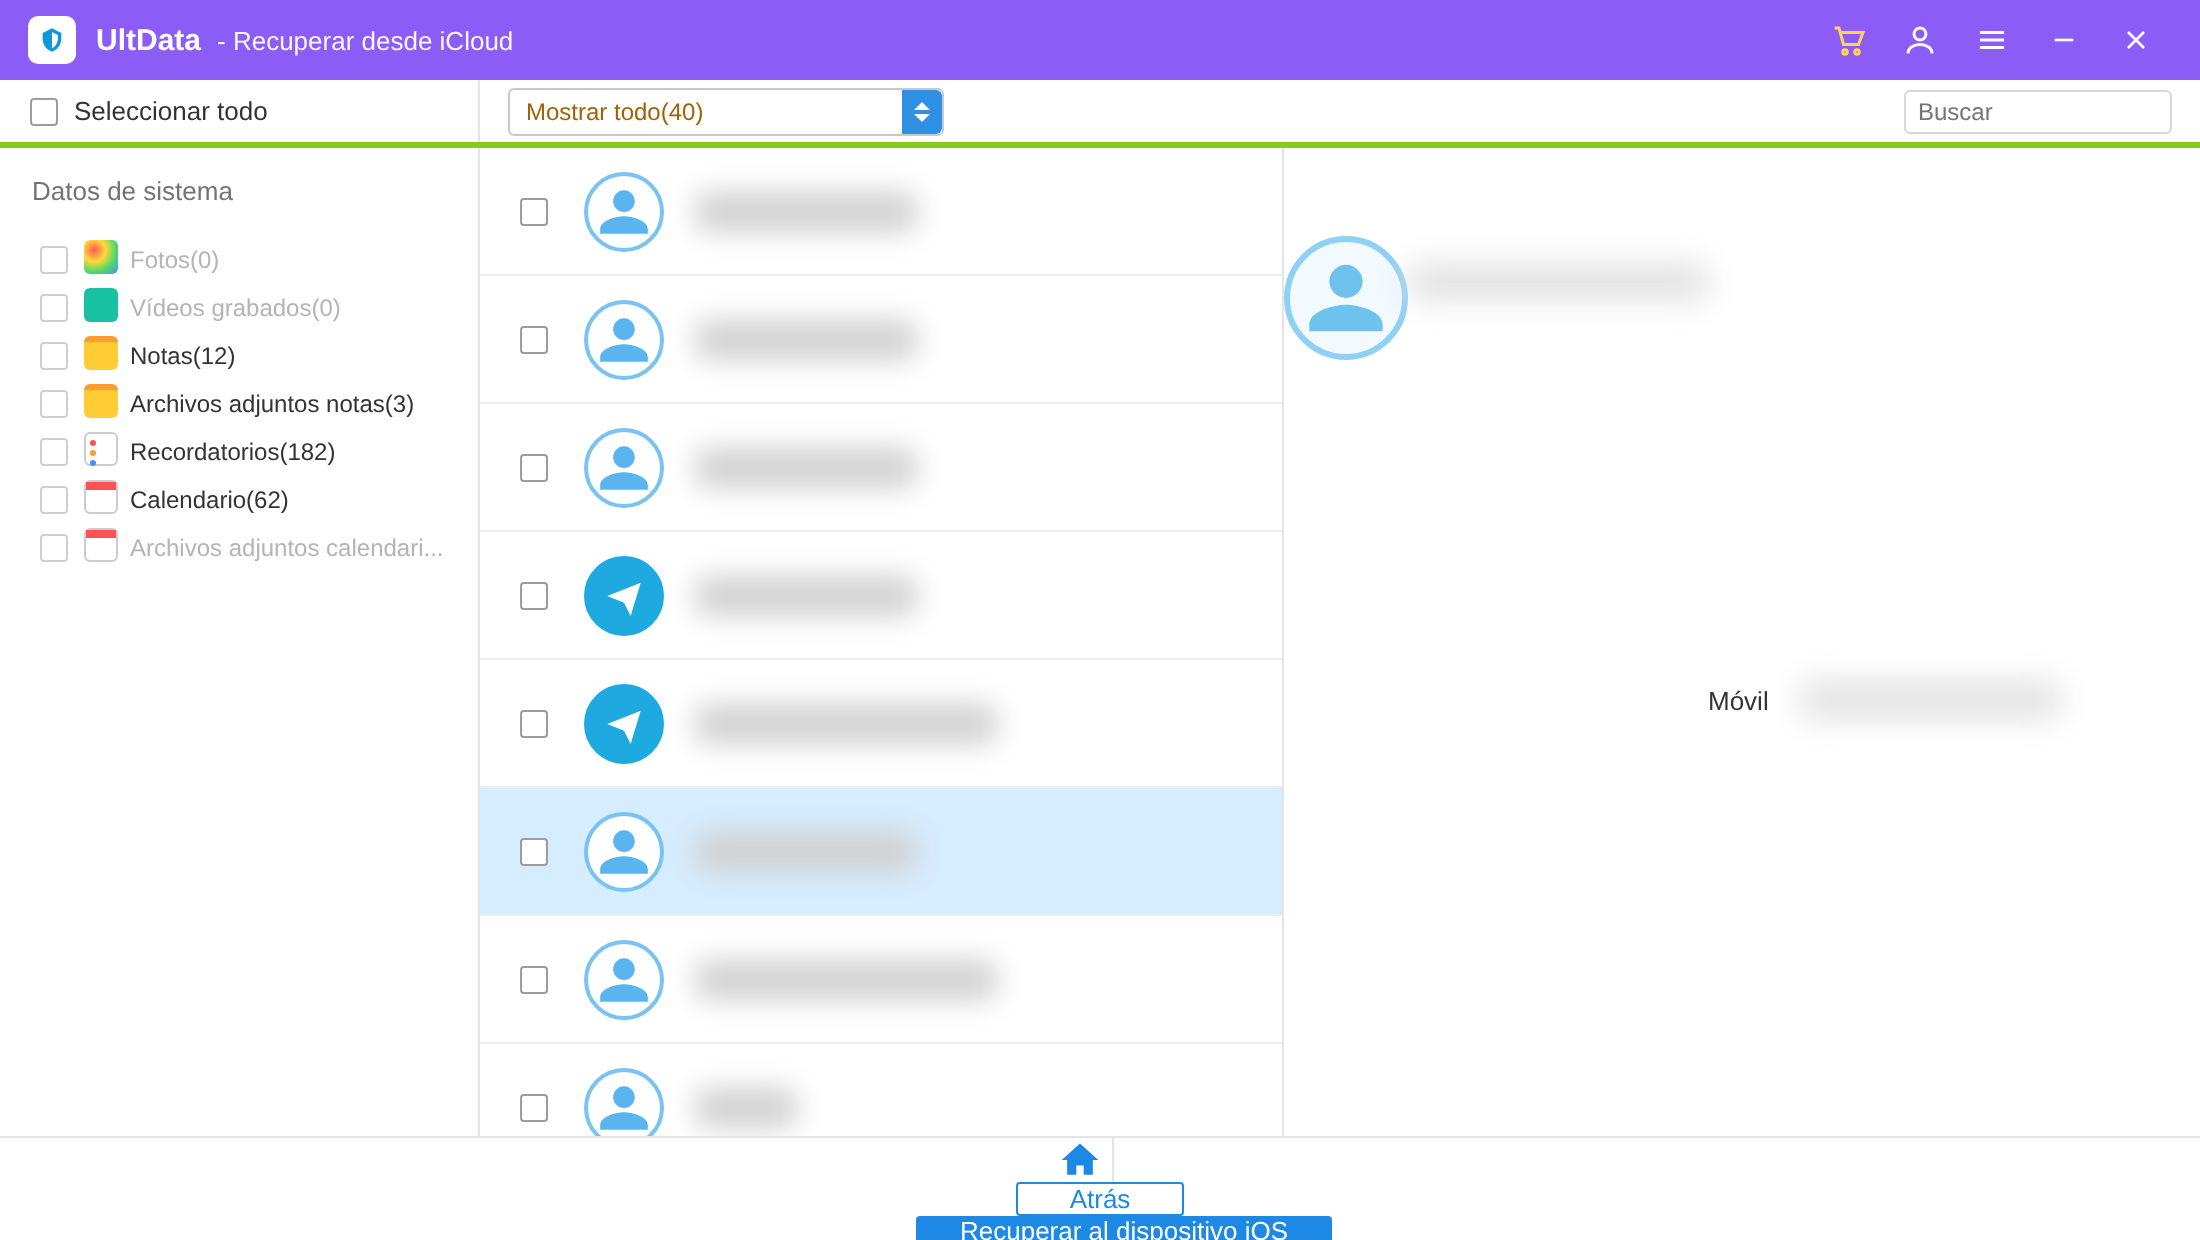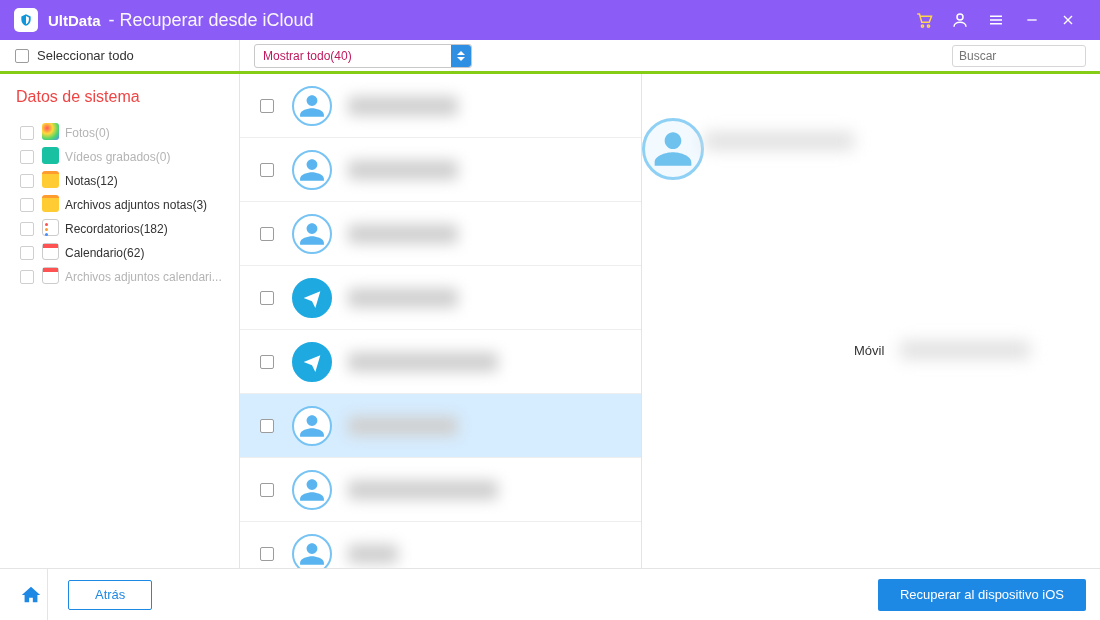--- a/index.html
+++ b/index.html
@@ -16,21 +16,21 @@
   }
   .titlebar .logo {
     width: 24px; height: 24px;
     background: #fff;
     border-radius: 5px;
     display: flex; align-items: center; justify-content: center;
     margin-right: 10px;
   }
   .titlebar .logo svg { width: 14px; height: 14px; }
   .titlebar .app-name { font-size: 15px; font-weight: 600; }
-  .titlebar .subtitle { font-size: 18px; margin-left: 8px; opacity: 0.95; font-weight: 400; }
+  .titlebar .subtitle { font-size: 13px; margin-left: 8px; opacity: 0.95; font-weight: 400; }
   .titlebar .spacer { flex: 1; }
   .titlebar .title-icon {
     width: 36px; height: 40px;
     display: flex; align-items: center; justify-content: center;
     cursor: pointer;
   }
   .titlebar .title-icon.cart svg { stroke: #ffd54a; }
   .titlebar .title-icon svg { stroke: #fff; }
 
   
@@ -73,21 +73,21 @@
   .checkbox.light { border-color: #cfcfcf; }
   .select-all-label { font-size: 13px; color: #333; margin-left: 8px; }
   .dropdown {
     width: 218px; height: 24px;
     border: 1px solid #c8c8c8;
     border-radius: 3px;
     display: flex;
     align-items: center;
     padding-left: 8px;
     font-size: 12px;
-    color: #be185d;
+    color: #a16207;
     position: relative;
     cursor: pointer;
   }
   .dropdown .arrow {
     position: absolute; right: 0; top: 0;
     width: 20px; height: 100%;
     background: #2f8fe3;
     border-radius: 0 3px 3px 0;
     display: flex; flex-direction: column; align-items: center; justify-content: center;
     gap: 2px;
@@ -123,22 +123,22 @@
   .main {
     display: flex;
     height: 494px; 
   }
   .sidebar {
     width: 240px;
     border-right: 1px solid #e4e4e4;
     padding-top: 14px;
   }
   .sidebar .group-title {
-    font-size: 16px;
-    color: #ef4444;
+    font-size: 13px;
+    color: #737373;
     padding: 0 0 10px 16px;
   }
   .sidebar .item {
     height: 24px;
     display: flex;
     align-items: flex-end;
     padding-left: 20px;
     font-size: 12px;
     cursor: pointer;
   }
@@ -245,20 +245,21 @@
     border-radius: 4px;
   }
 
   
   .footer {
     height: 52px;
     border-top: 1px solid #e4e4e4;
     display: flex;
     align-items: center;
     padding: 0 14px;
+    flex-direction: column;
   }
   .footer .home-cell {
     width: 48px; height: 100%;
     border-right: 1px solid #e4e4e4;
     display: flex; align-items: center; justify-content: center;
     margin-right: 20px;
     margin-left: -14px;
     padding-left: 14px;
     cursor: pointer;
   }

